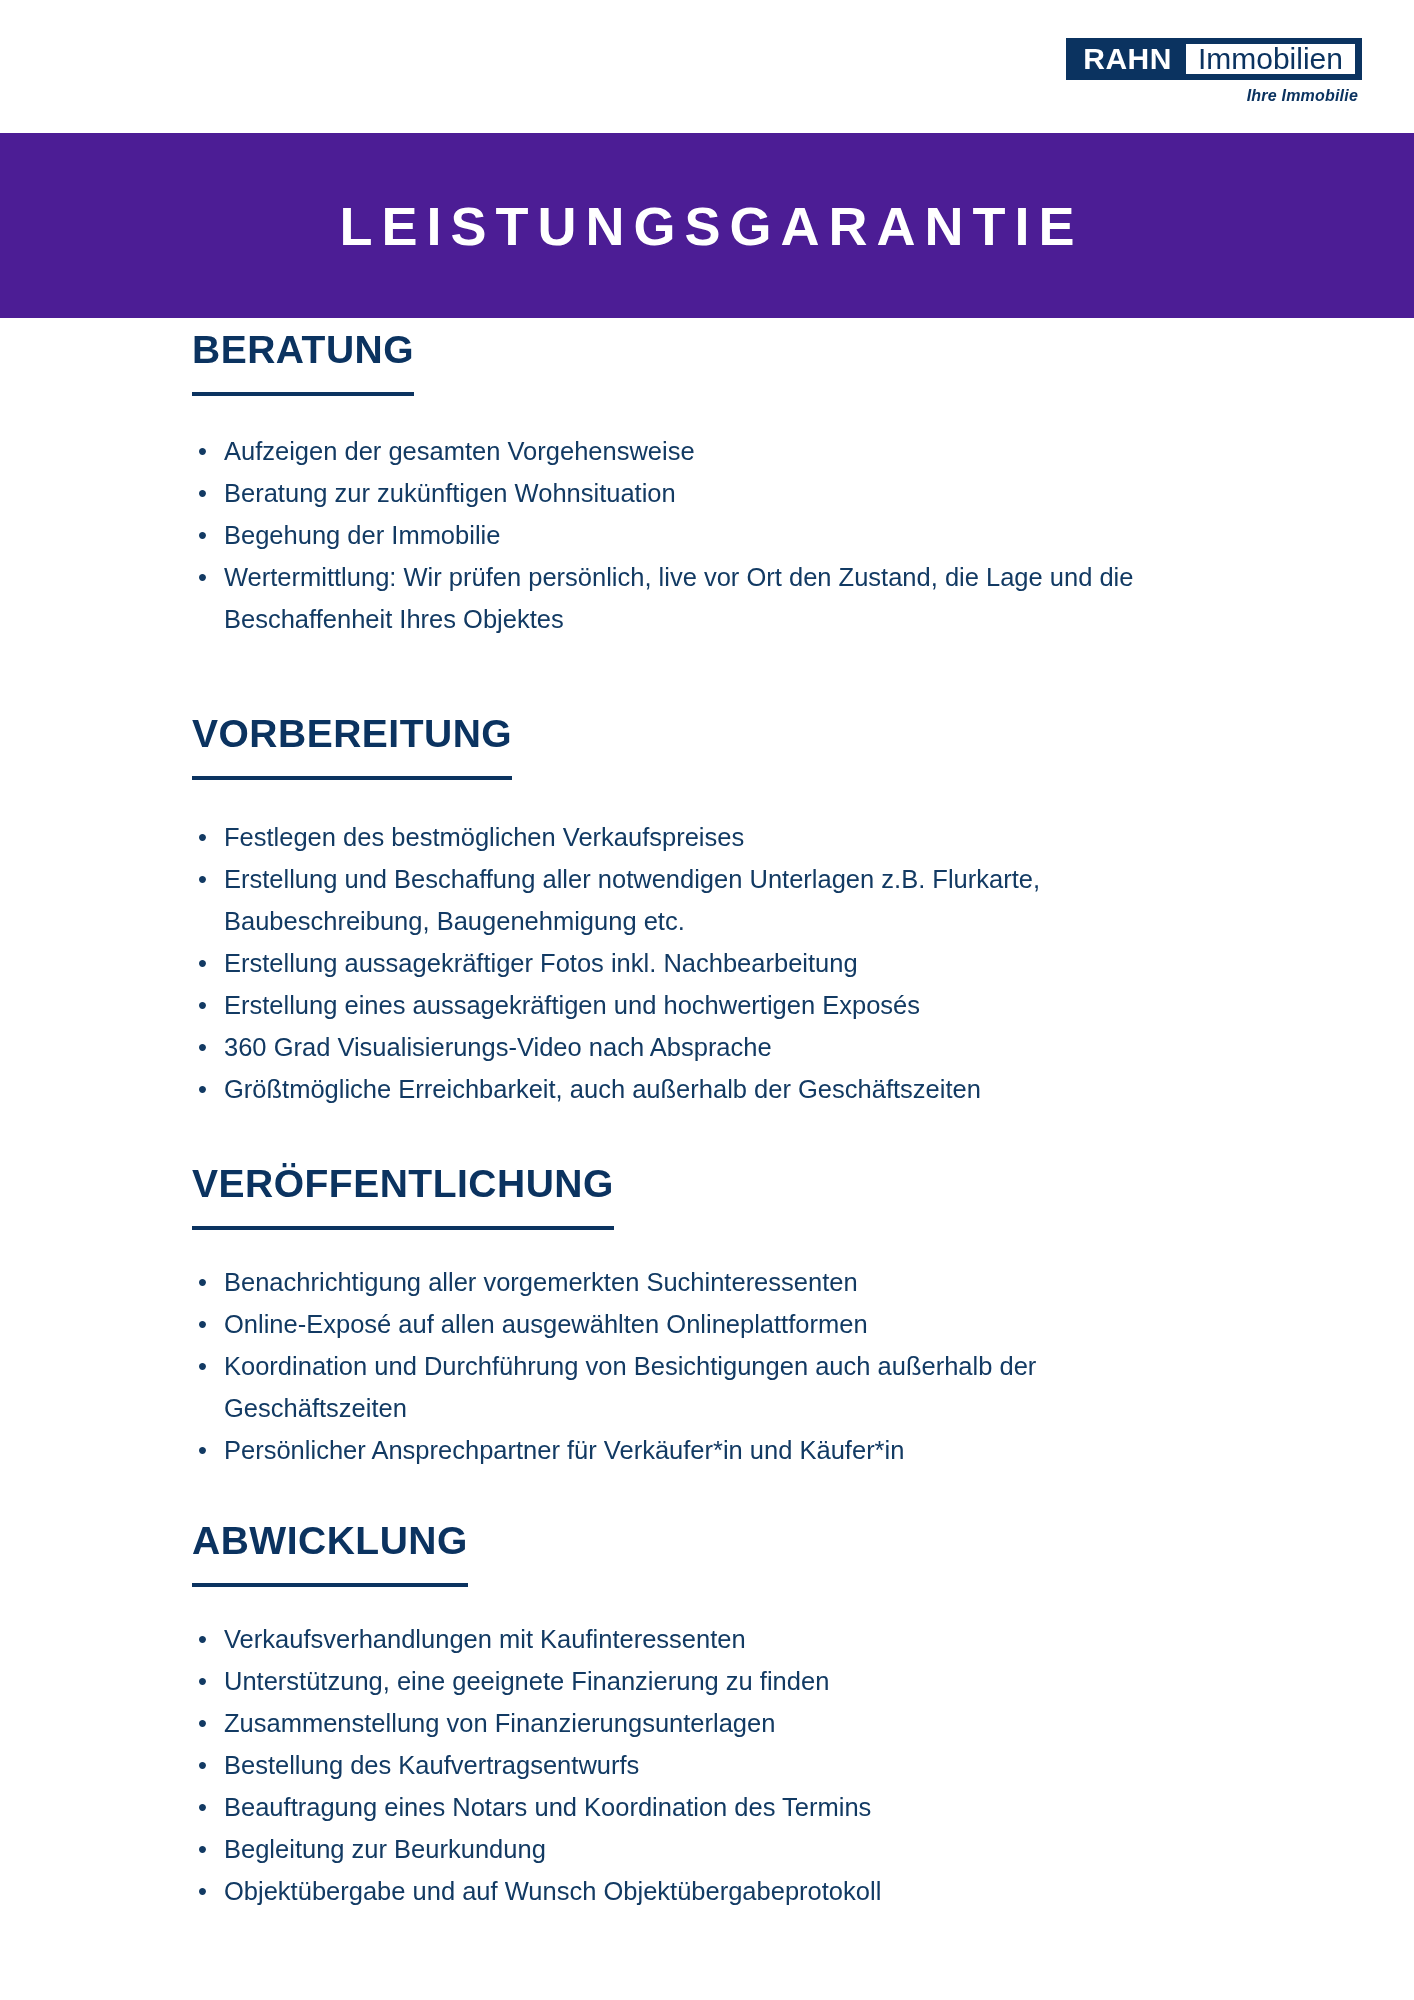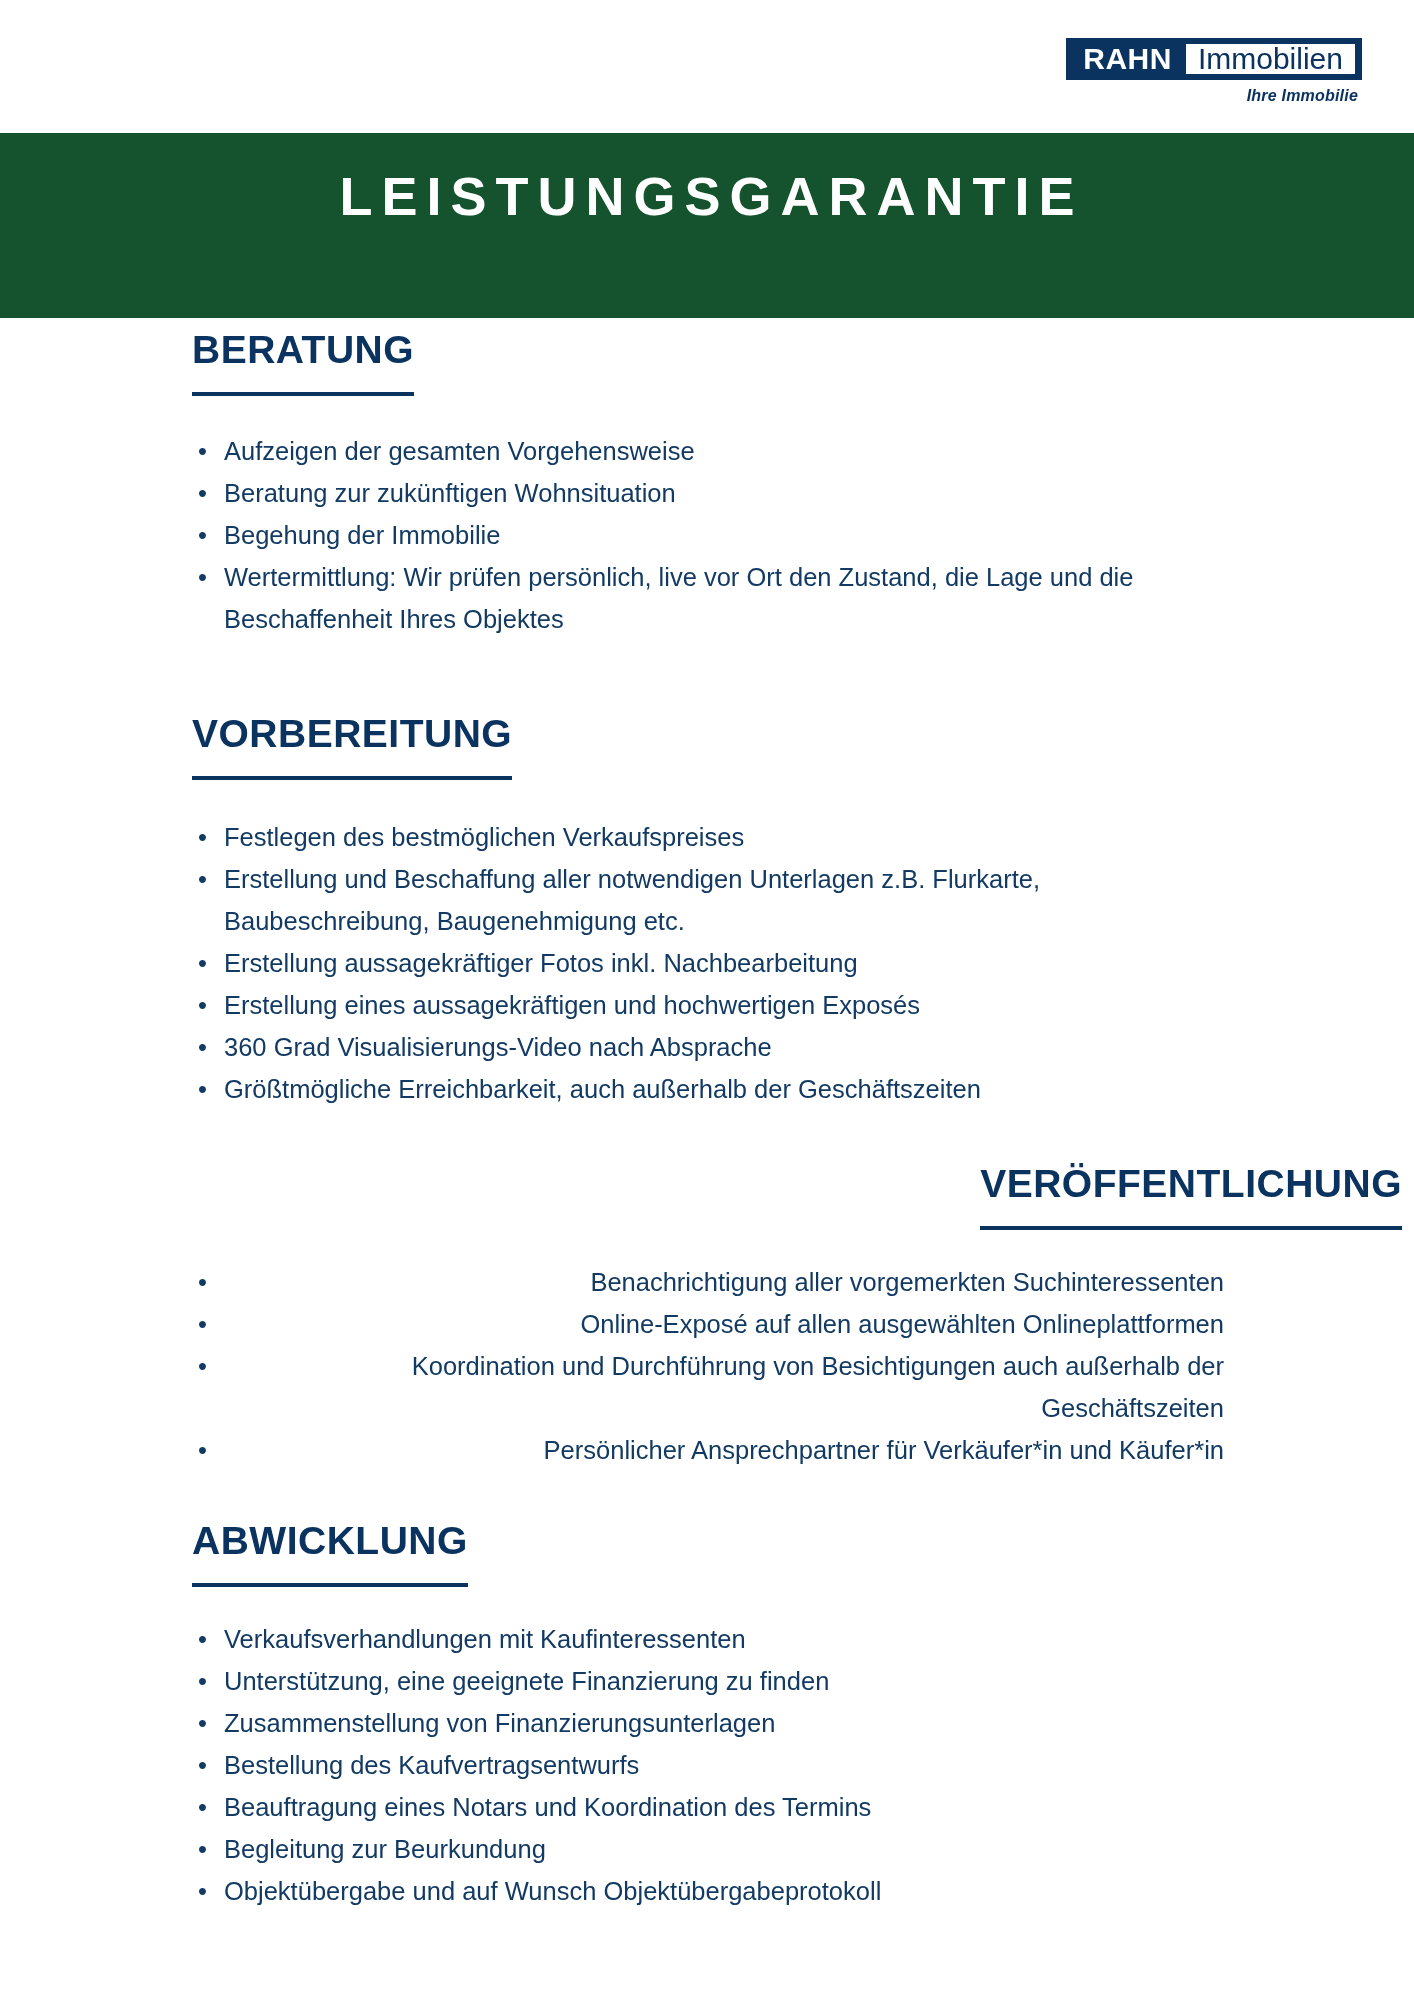--- a/index.html
+++ b/index.html
@@ -75,23 +75,23 @@
     padding-right: 4px;
   }
 
   
   .title-banner {
     position: absolute;
     top: 133px;
     left: 0;
     width: 1414px;
     height: 185px;
-    background: #14532d;
+    background: #4c1d95;
     display: flex;
-    align-items: flex-start;
+    align-items: center;
     justify-content: center;
   }
   .banner-title {
     color: #ffffff;
     font-family: "Liberation Sans", sans-serif;
     font-weight: 700;
     font-size: 54px;
     line-height: 1;
     letter-spacing: 9px;
     text-indent: 9px;
@@ -142,21 +142,21 @@
     font-size: 25.5px;
     line-height: 42px;
     color: #123a63;
   }
 
   
   #sec-beratung        { margin-top: 0px;  }
   #sec-beratung  .bullet-list { margin-top: 22px; }
   #sec-vorbereitung    { margin-top: 62px; }
   #sec-vorbereitung .bullet-list { margin-top: 24px; }
-  #sec-veroeffentlichung { margin-top: 42px; text-align: right; }
+  #sec-veroeffentlichung { margin-top: 42px; }
   #sec-veroeffentlichung .bullet-list { margin-top: 19px; }
   #sec-abwicklung      { margin-top: 38px; }
   #sec-abwicklung .bullet-list { margin-top: 19px; }
 </style>
 </head>
 <body>
 
 <div class="page-header">
   <div class="logo-block">
     <div class="logo-bar">

